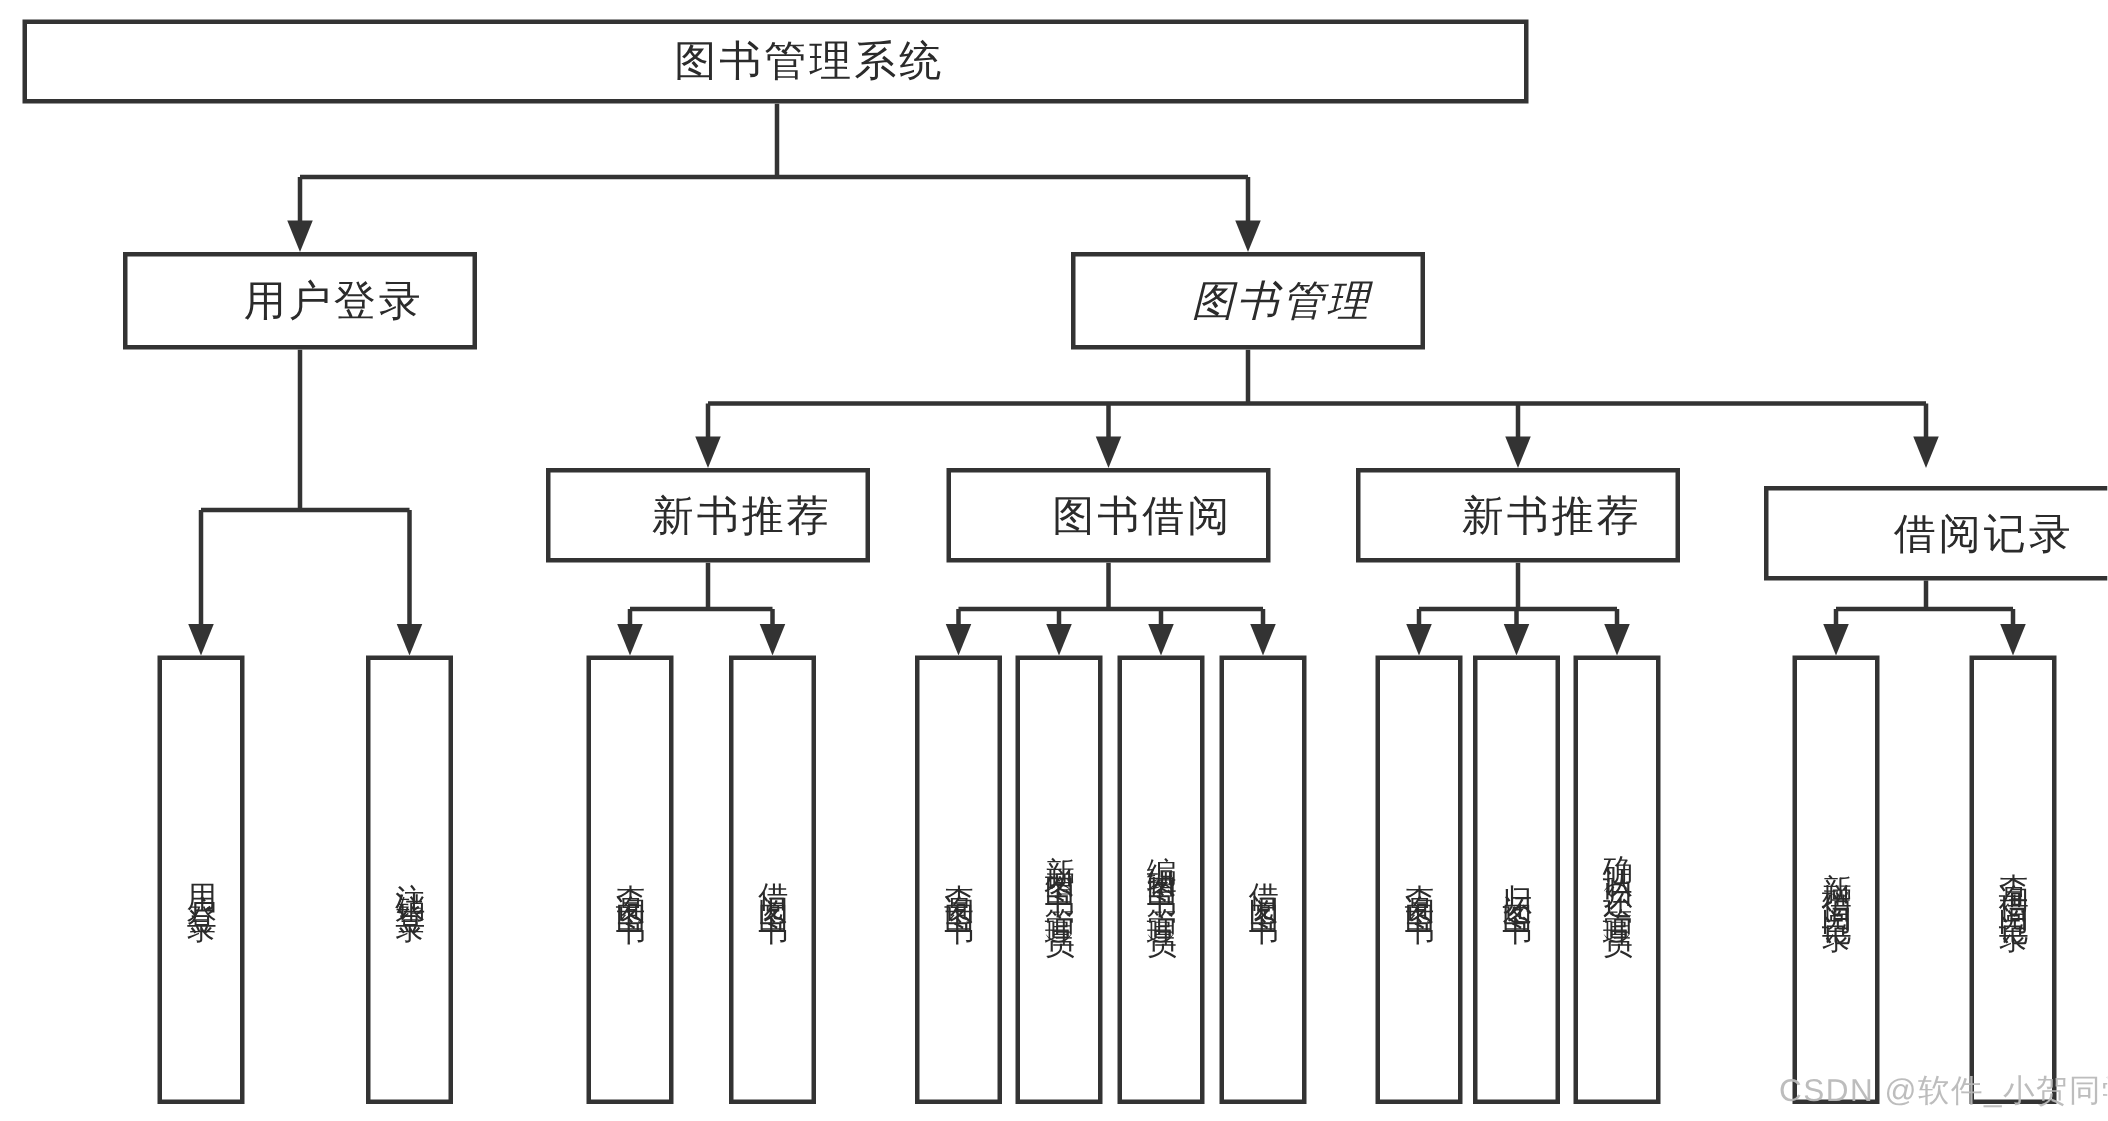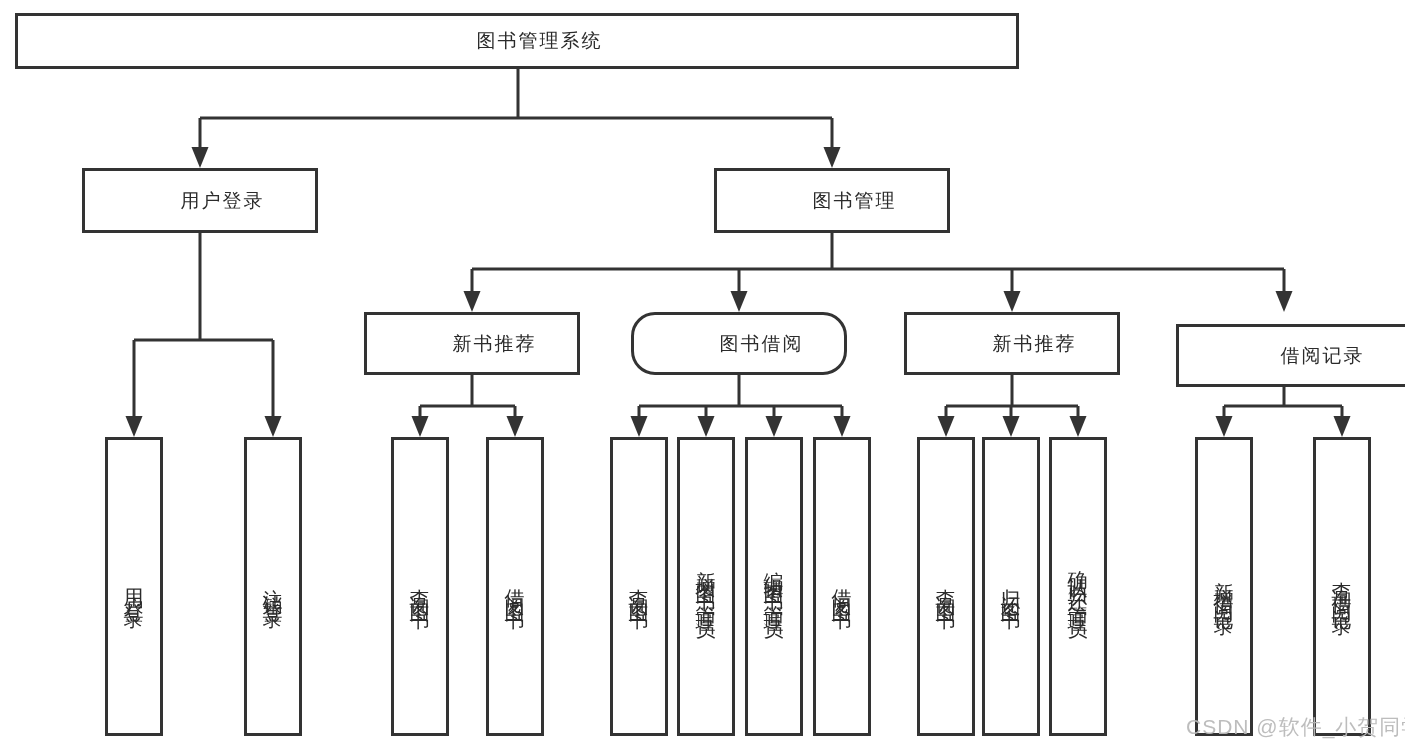--- a/index.html
+++ b/index.html
@@ -27,21 +27,21 @@
     position:absolute;
     background:#fff;
     border:3px solid var(--line);
     display:flex;
     align-items:center;
     justify-content:center;
     color:var(--text);
     z-index:2;
   }
   .hbox{
-    font-size:19px;
+    font-size:28px;
     letter-spacing:2px;
     white-space:nowrap;
     padding-left:45px;
   }
   .leaf{
     width:58px;
     top:437px;
     height:299px;
   }
   .leaf .vtext{
@@ -109,28 +109,28 @@
       </g>
   </svg>
 
   <div class="node hbox" style="left:15px;top:13px;width:1004px;height:56px;">
     <span>图书管理系统</span>
   </div>
 
   <div class="node hbox" style="left:82px;top:168px;width:236px;height:65px;">
     <span>用户登录</span>
   </div>
-  <div class="node hbox" style="left:714px;top:168px;width:236px;height:65px;">
+  <div class="node hbox" style="left:714px;top:168px;width:236px;height:65px;font-style:italic;">
     <span>图书管理</span>
   </div>
 
   <div class="node hbox" style="left:364px;top:312px;width:216px;height:63px;justify-content:center;">
     <span>新书推荐</span>
   </div>
-  <div class="node hbox" style="left:631px;top:312px;width:216px;height:63px;border-radius:24px;">
+  <div class="node hbox" style="left:631px;top:312px;width:216px;height:63px;">
     <span>图书借阅</span>
   </div>
   <div class="node hbox" style="left:904px;top:312px;width:216px;height:63px;">
     <span>新书推荐</span>
   </div>
   <div class="node hbox" style="left:1176px;top:324px;width:248px;height:63px;">
     <span>借阅记录</span>
   </div>
 
   <div class="node leaf" style="left:105px;">

